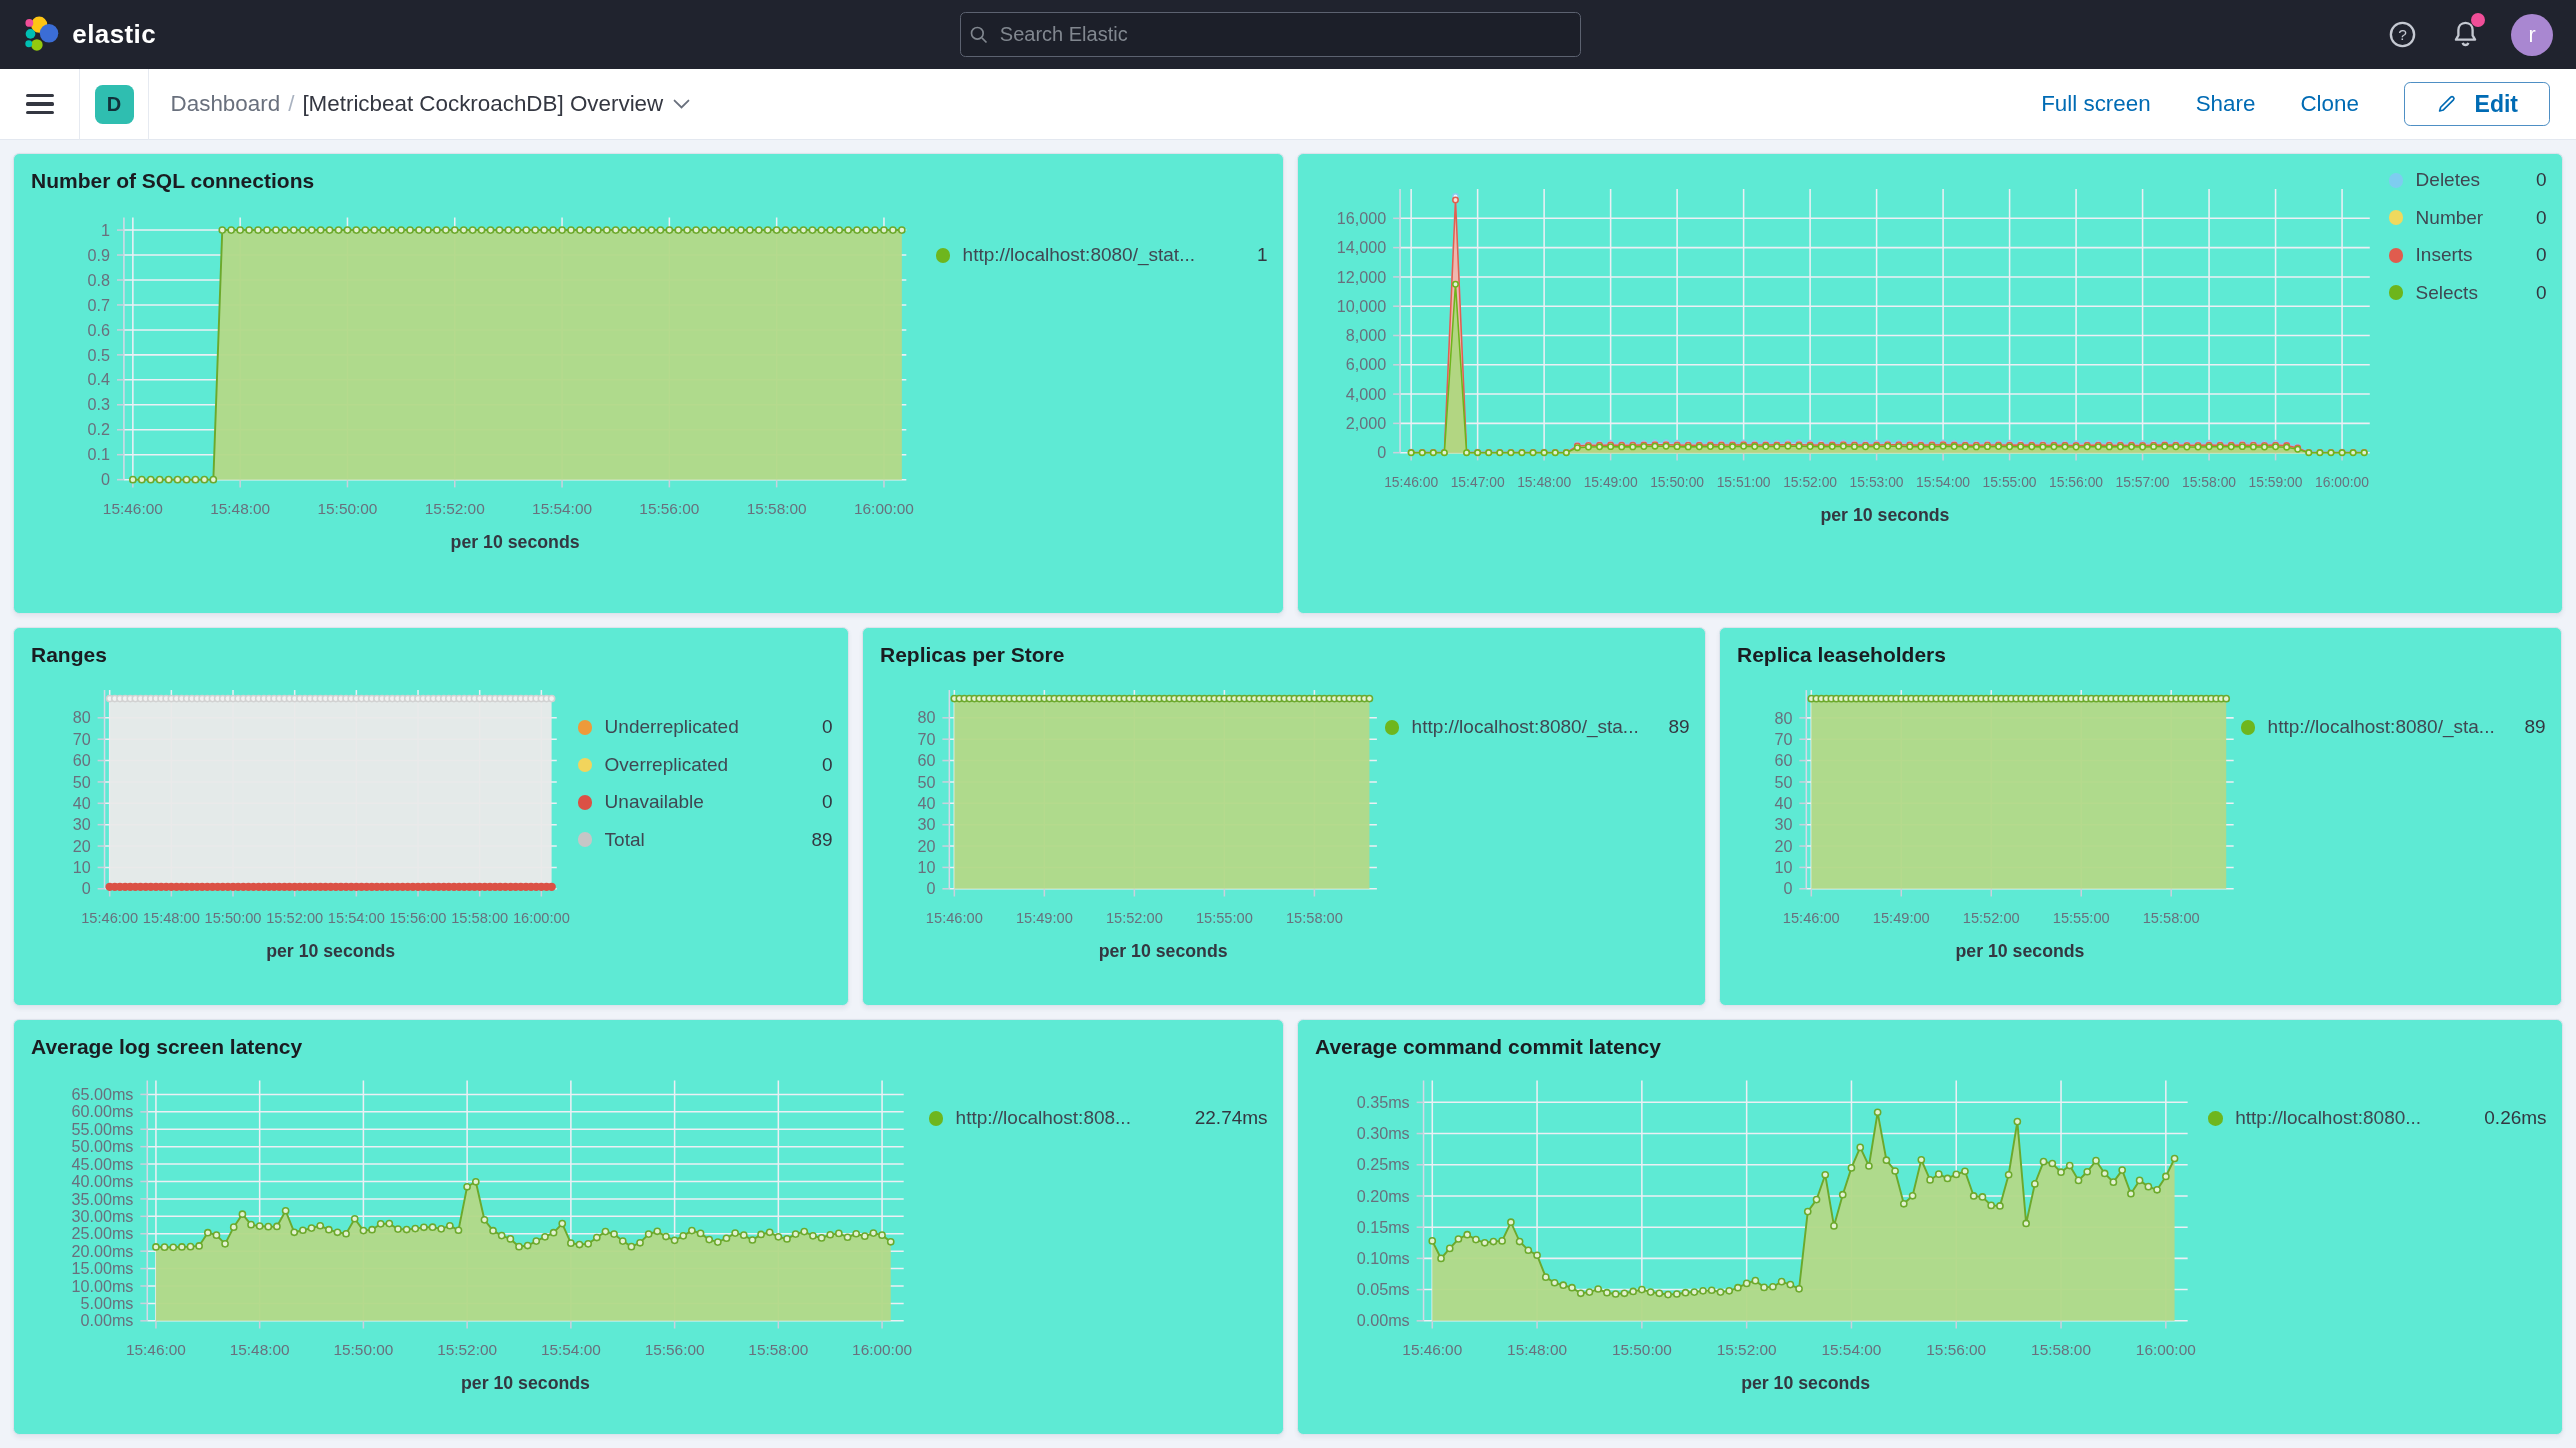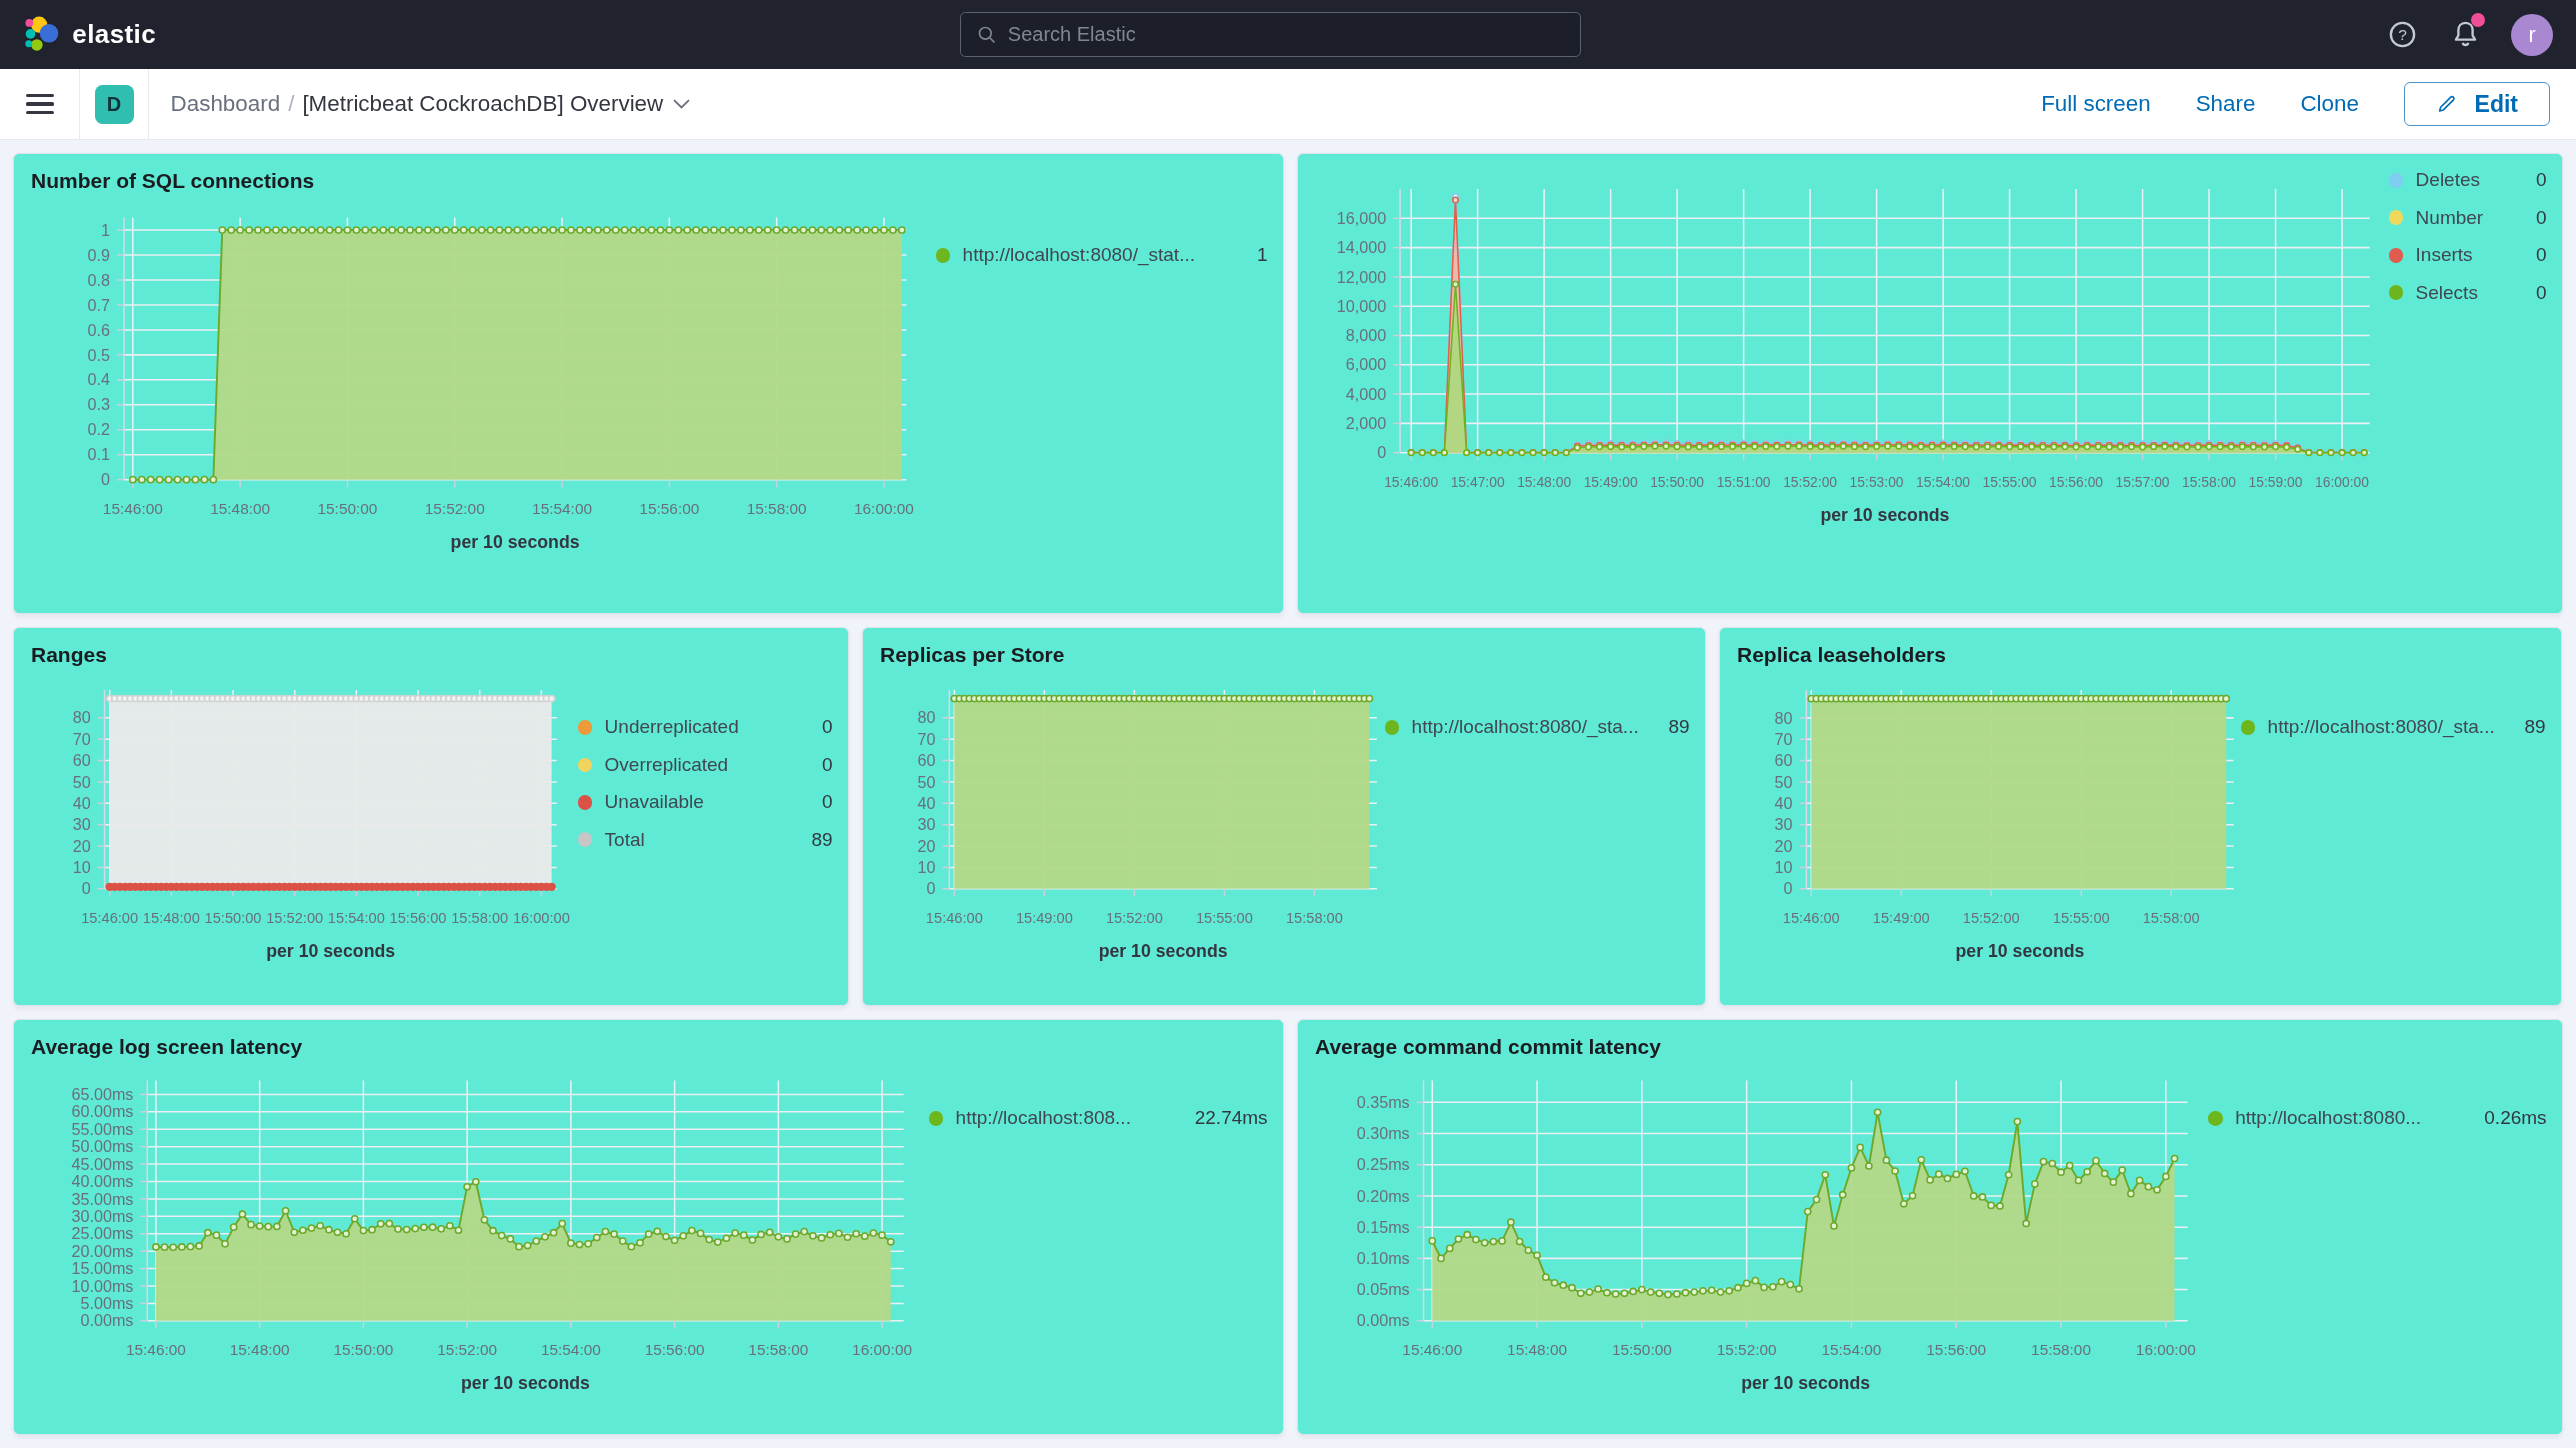--- a/index.html
+++ b/index.html
@@ -5,21 +5,21 @@
   * { margin:0; padding:0; box-sizing:border-box; }
   html,body { width:2576px; height:1448px; overflow:hidden;
     font-family:"Liberation Sans", sans-serif; background:#F0F3F9; }
 
   
   .app-header { height:69px; background:#20232E; display:flex; align-items:center; padding:0 23px; }
   .logo-wrap { display:flex; align-items:center; gap:12.3px;justify-content:center; }
   .logo-text { color:#FFFFFF; font-size:26px; font-weight:600; letter-spacing:0.4px; }
   .search-box { position:absolute; left:960px; top:12.3px; width:621px; height:45px;
     border:0.8px solid #5C6270; border-radius:5.4px; display:flex; align-items:center;
-    padding:0 16px; gap:10.8px; background:#1C1F29; }
+    padding:0 8px; gap:10.8px; background:#1C1F29; }
   .search-box input { flex:1; background:transparent; border:none; outline:none;
     color:#D6D9E0; font-size:20px; font-family:"Liberation Sans",sans-serif; }
   .search-box input::placeholder { color:#81878F; }
   .header-right { margin-left:auto; display:flex; align-items:center; gap:29px; }
   .hdr-icon { position:relative; width:34px; height:34px; display:flex; align-items:center;
     justify-content:center; cursor:pointer; }
   .notif-dot { position:absolute; top:-4.6px; right:-3.1px; width:14px; height:14px;
     border-radius:50%; background:#F04E98; }
   .avatar { width:42px; height:42px; border-radius:50%; background:#A987D1; color:#FFFFFF;
     font-size:21.6px; display:flex; align-items:center; justify-content:center; }

